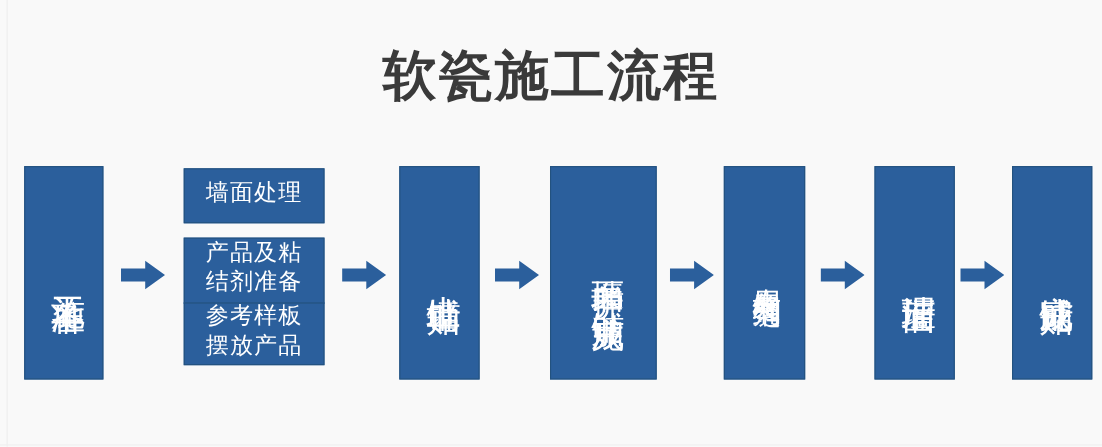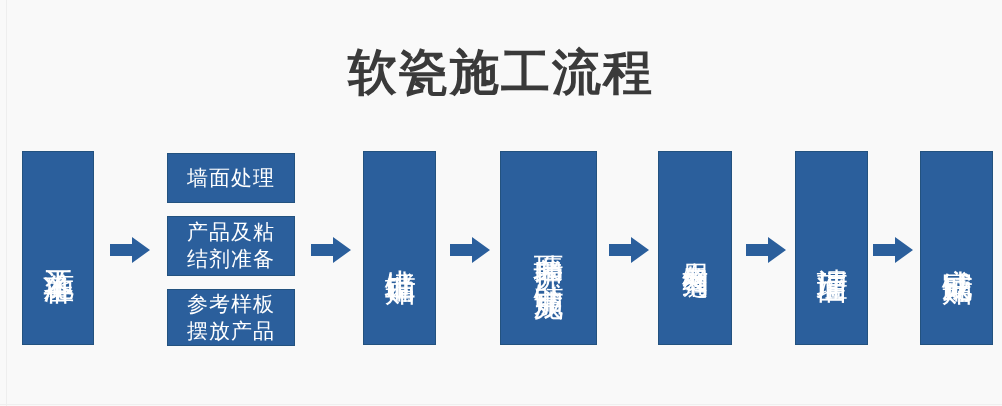--- a/index.html
+++ b/index.html
@@ -12,20 +12,21 @@
     background: #f9f9f9;
     font-family: "Liberation Sans", "DejaVu Sans", sans-serif;
     overflow: hidden;
     position: relative;
   }
   #canvas {
     position: relative;
     width: 1002px;
     height: 406px;
     background: #f9f9f9;
+    font-family: Liberation Mono, monospace;
   }
   
   .edge-rule {
     position: absolute;
     left: 6px;
     top: 0;
     width: 1px;
     height: 406px;
     background: #eeeeee;
   }
@@ -135,21 +136,21 @@
 
   <div class="box" style="left:167px; top:216px; width:128px; height:60px;">
     <span class="h-text">产品及粘
 结剂准备</span>
   </div>
 
   <div class="box" style="left:167px; top:153px; width:128px; height:50px;">
     <span class="h-text">墙面处理</span>
   </div>
 
-  <div class="box" style="left:167px; top:289px; width:128px; height:57px;">
+  <div class="box" style="left:167px; top:275px; width:128px; height:57px;">
     <span class="h-text">参考样板
 摆放产品</span>
   </div>
 
   <div class="arrow" style="left:311px;">
     <svg width="40" height="30" viewBox="0 0 40 30">
       <polygon points="0,9 22,9 22,2 40,15 22,28 22,21 0,21" fill="#2b5f9c"></polygon>
     </svg>
   </div>
 

